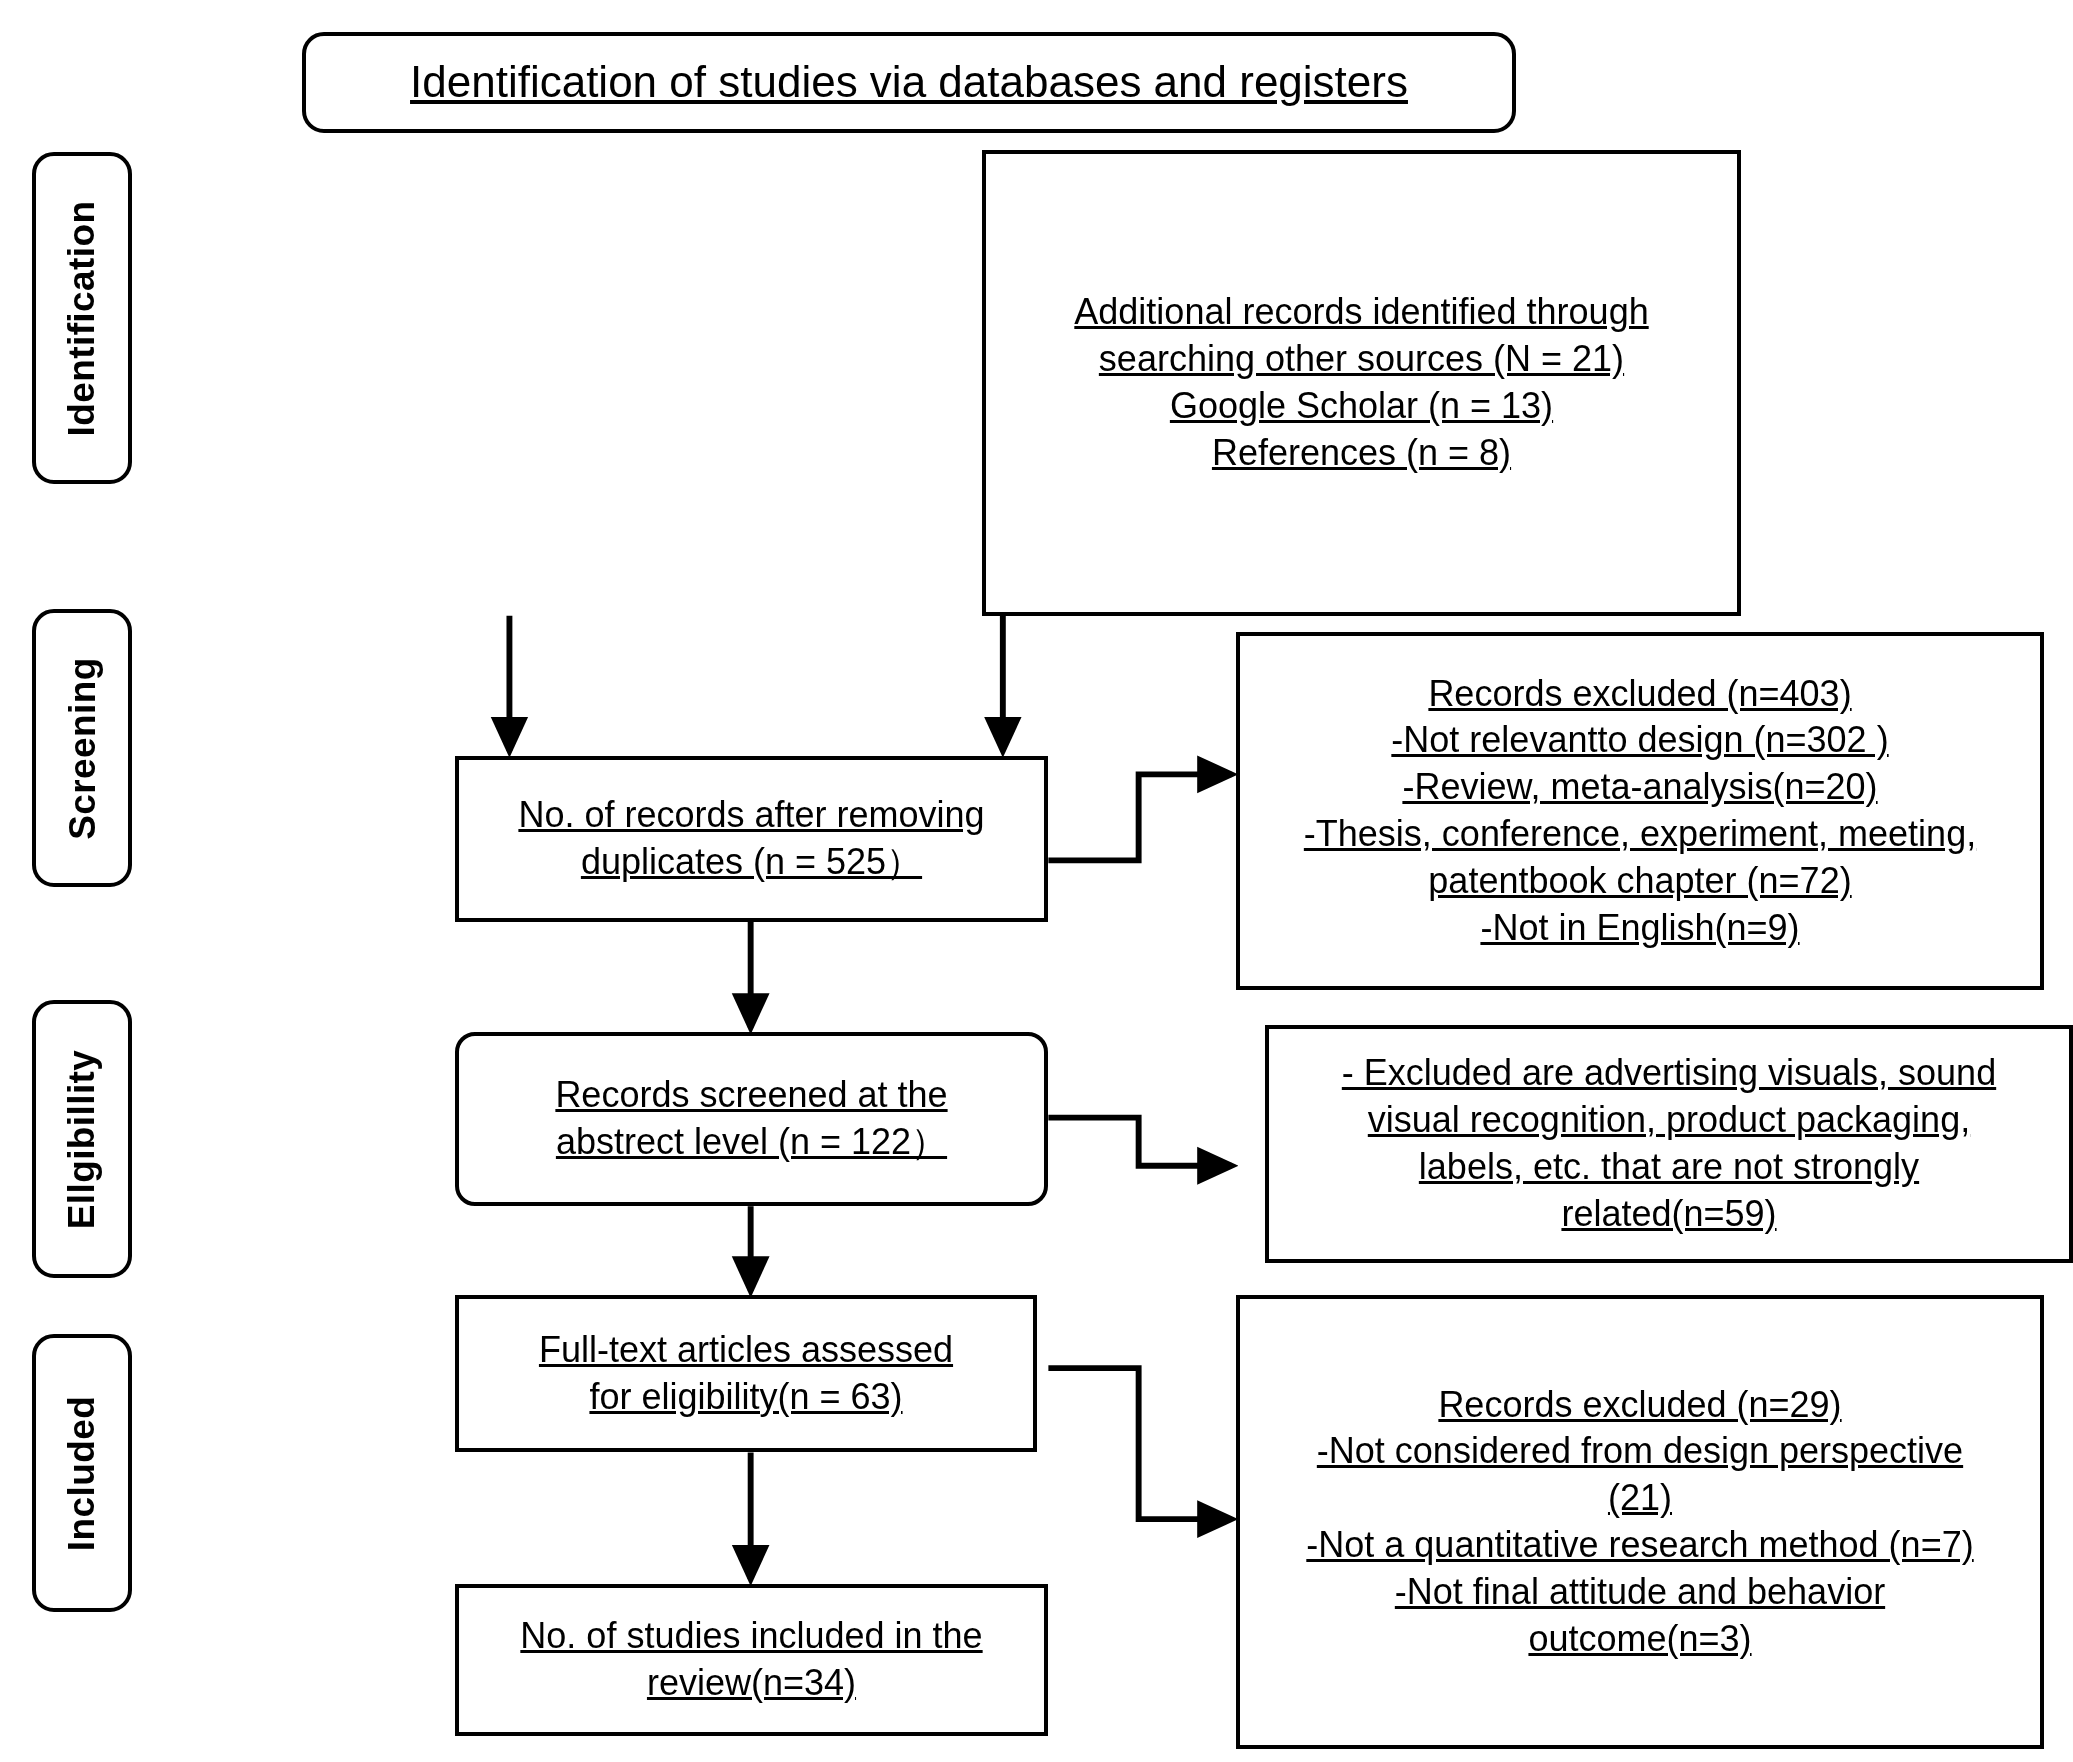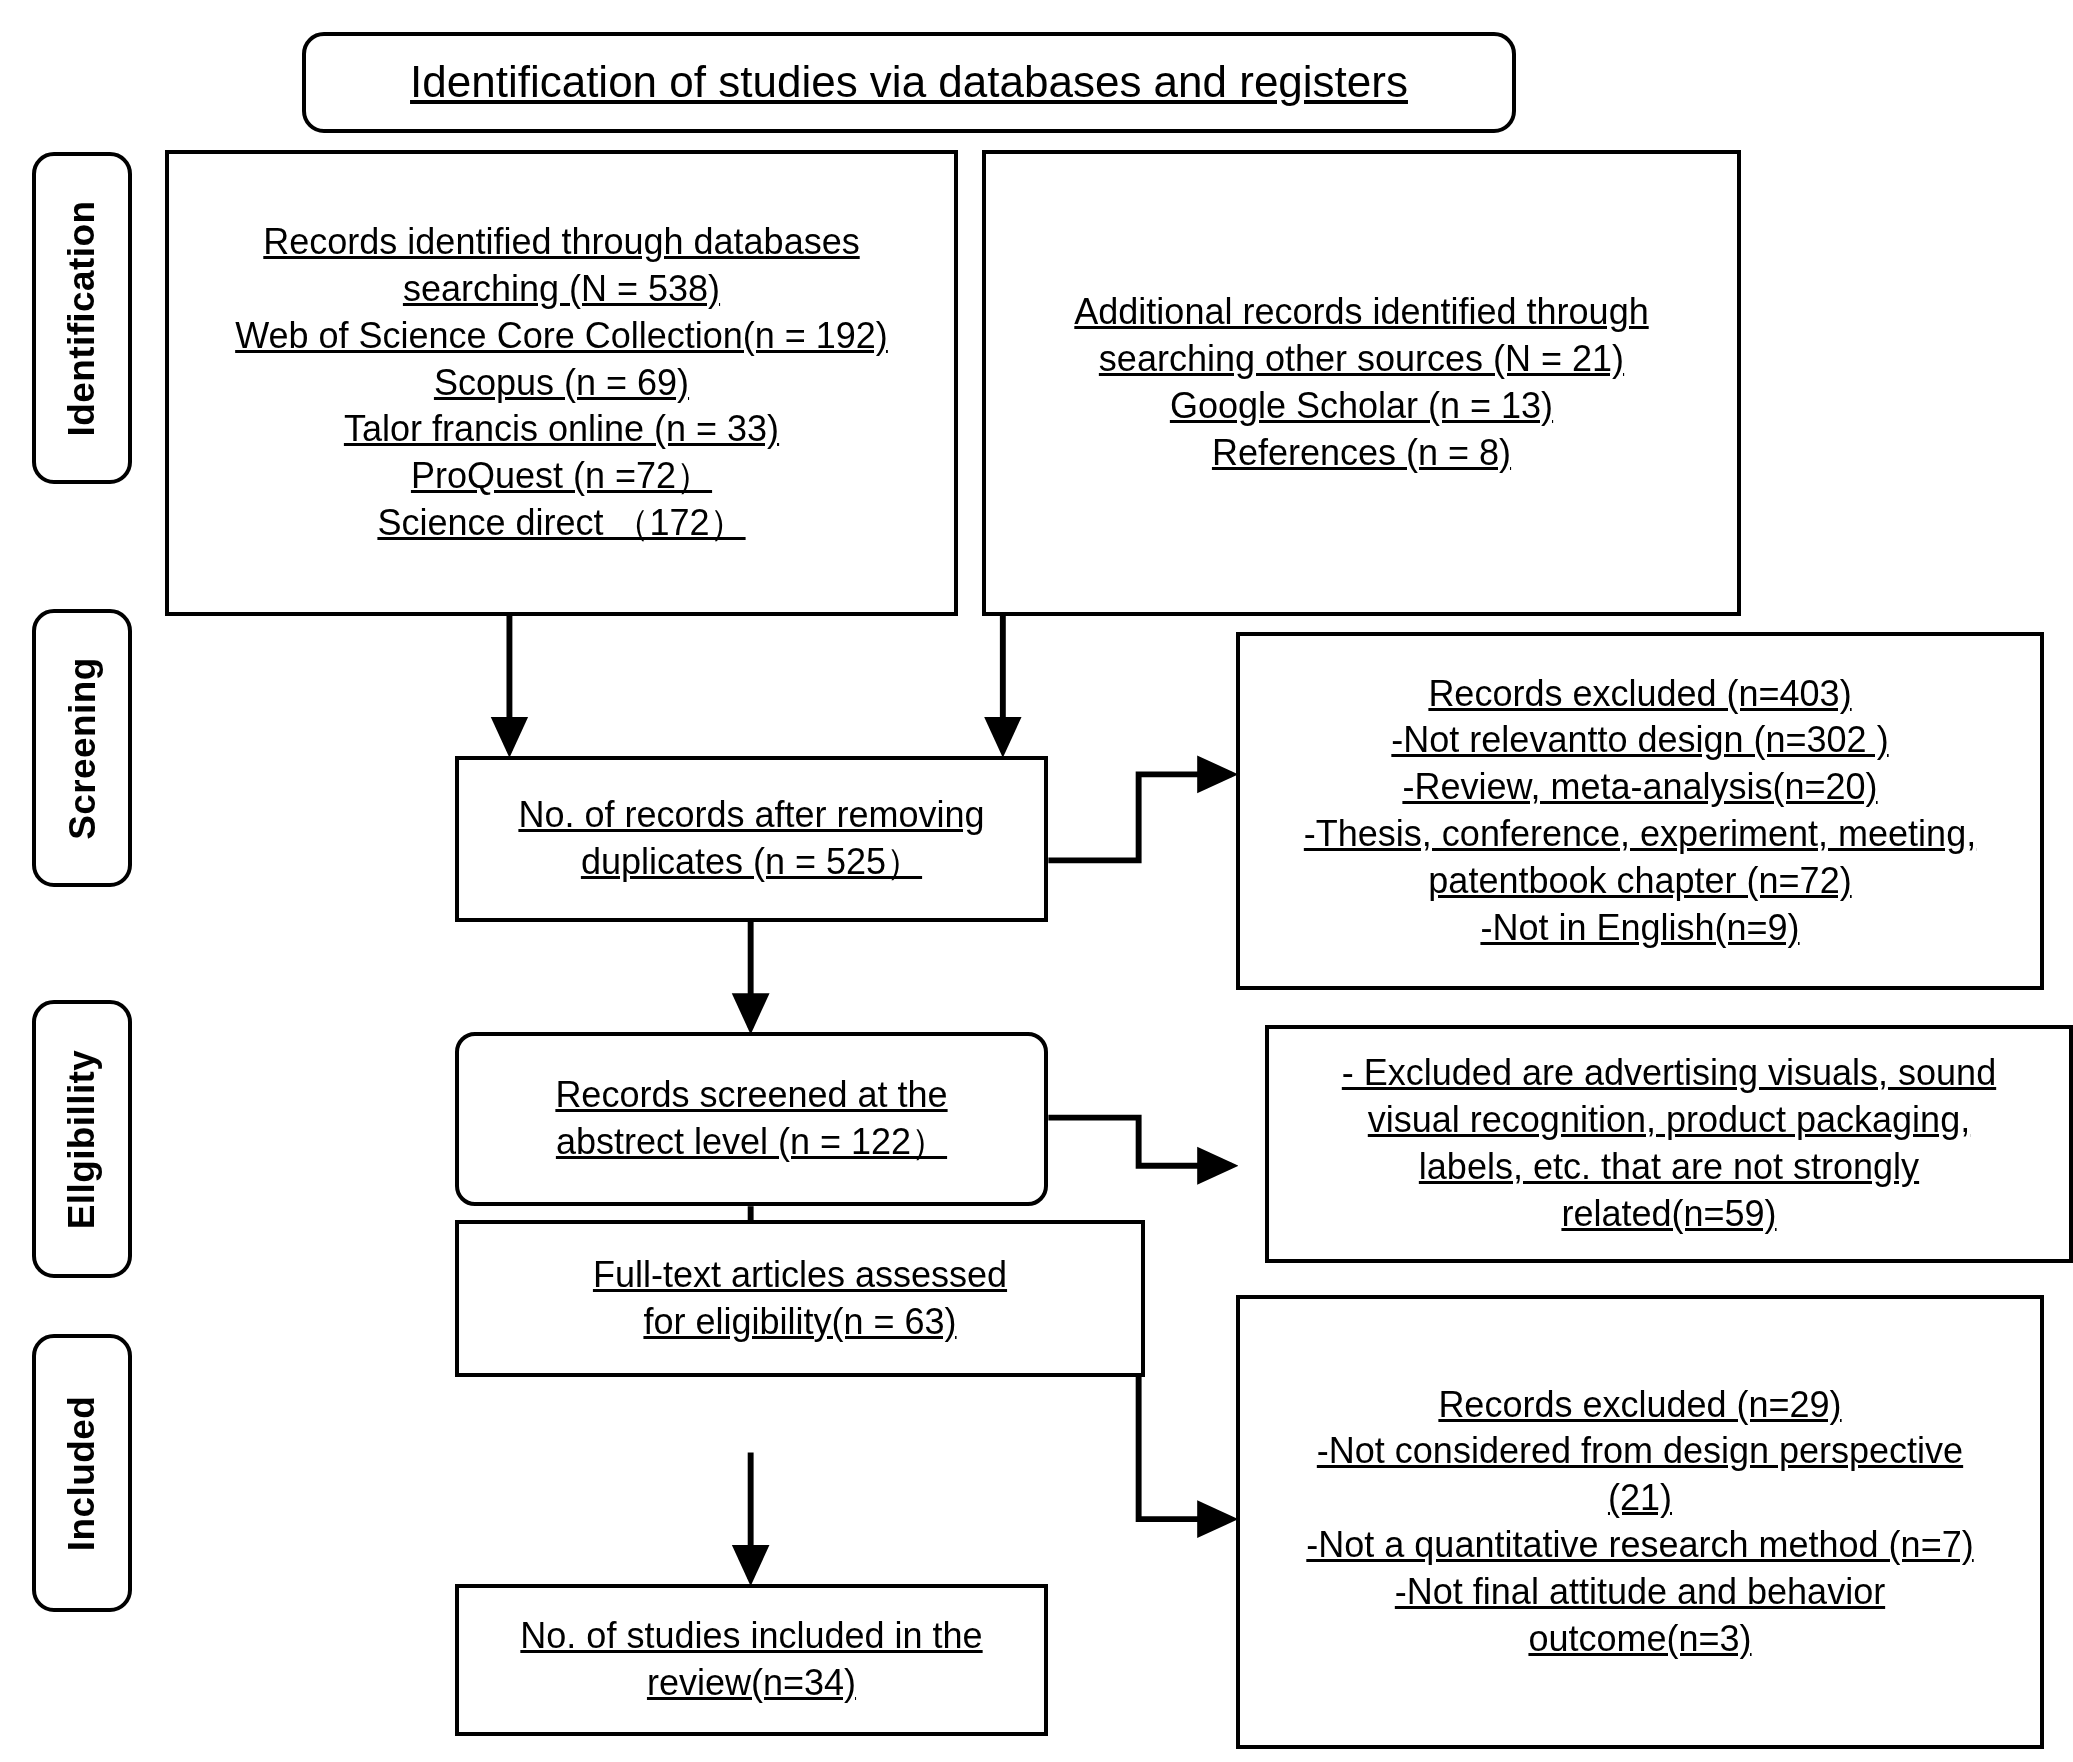--- a/index.html
+++ b/index.html
@@ -117,29 +117,20 @@
   </div>
 
   <div class="stage" style="left:32px; top:1000px; width:100px; height:278px;">
     <div class="stage-label">Ellgibillity</div>
   </div>
 
   <div class="stage" style="left:32px; top:1334px; width:100px; height:278px;">
     <div class="stage-label">Included</div>
   </div>
 
-  <div class="box" style="left:165px; top:150px; width:793px; height:466px;">
-    <div class="box-text">Records identified through databases
-searching (N = 538)
-Web of Science Core Collection(n = 192)
-Scopus (n = 69)
-Talor francis online  (n = 33)
-ProQuest (n =72）
-Science direct   （172）</div>
-  </div>
 
   <div class="box" style="left:982px; top:150px; width:759px; height:466px;">
     <div class="box-text">Additional records identified through
 searching other sources (N = 21)
 Google Scholar (n = 13)
 References (n = 8)</div>
   </div>
 
   <div class="box" style="left:455px; top:756px; width:593px; height:166px;">
     <div class="box-text">No. of records after removing
@@ -160,21 +151,21 @@
 abstrect level (n = 122）</div>
   </div>
 
   <div class="box" style="left:1236px; top:1025px; width:808px; height:238px;margin-left:29px;">
     <div class="box-text">- Excluded are advertising visuals, sound
 visual recognition, product packaging,
 labels, etc. that are not strongly
 related(n=59)</div>
   </div>
 
-  <div class="box" style="left:455px; top:1220px; width:690px; height:157px;">
+  <div class="box" style="left:455px; top:1295px; width:582px; height:157px;">
     <div class="box-text">Full-text articles assessed
 for eligibility(n = 63)</div>
   </div>
 
   <div class="box" style="left:1236px; top:1295px; width:808px; height:454px;justify-content:center;">
     <div class="box-text">Records excluded   (n=29)
 -Not considered from design perspective
 (21)
 -Not a quantitative research method (n=7)
 -Not final attitude and behavior

